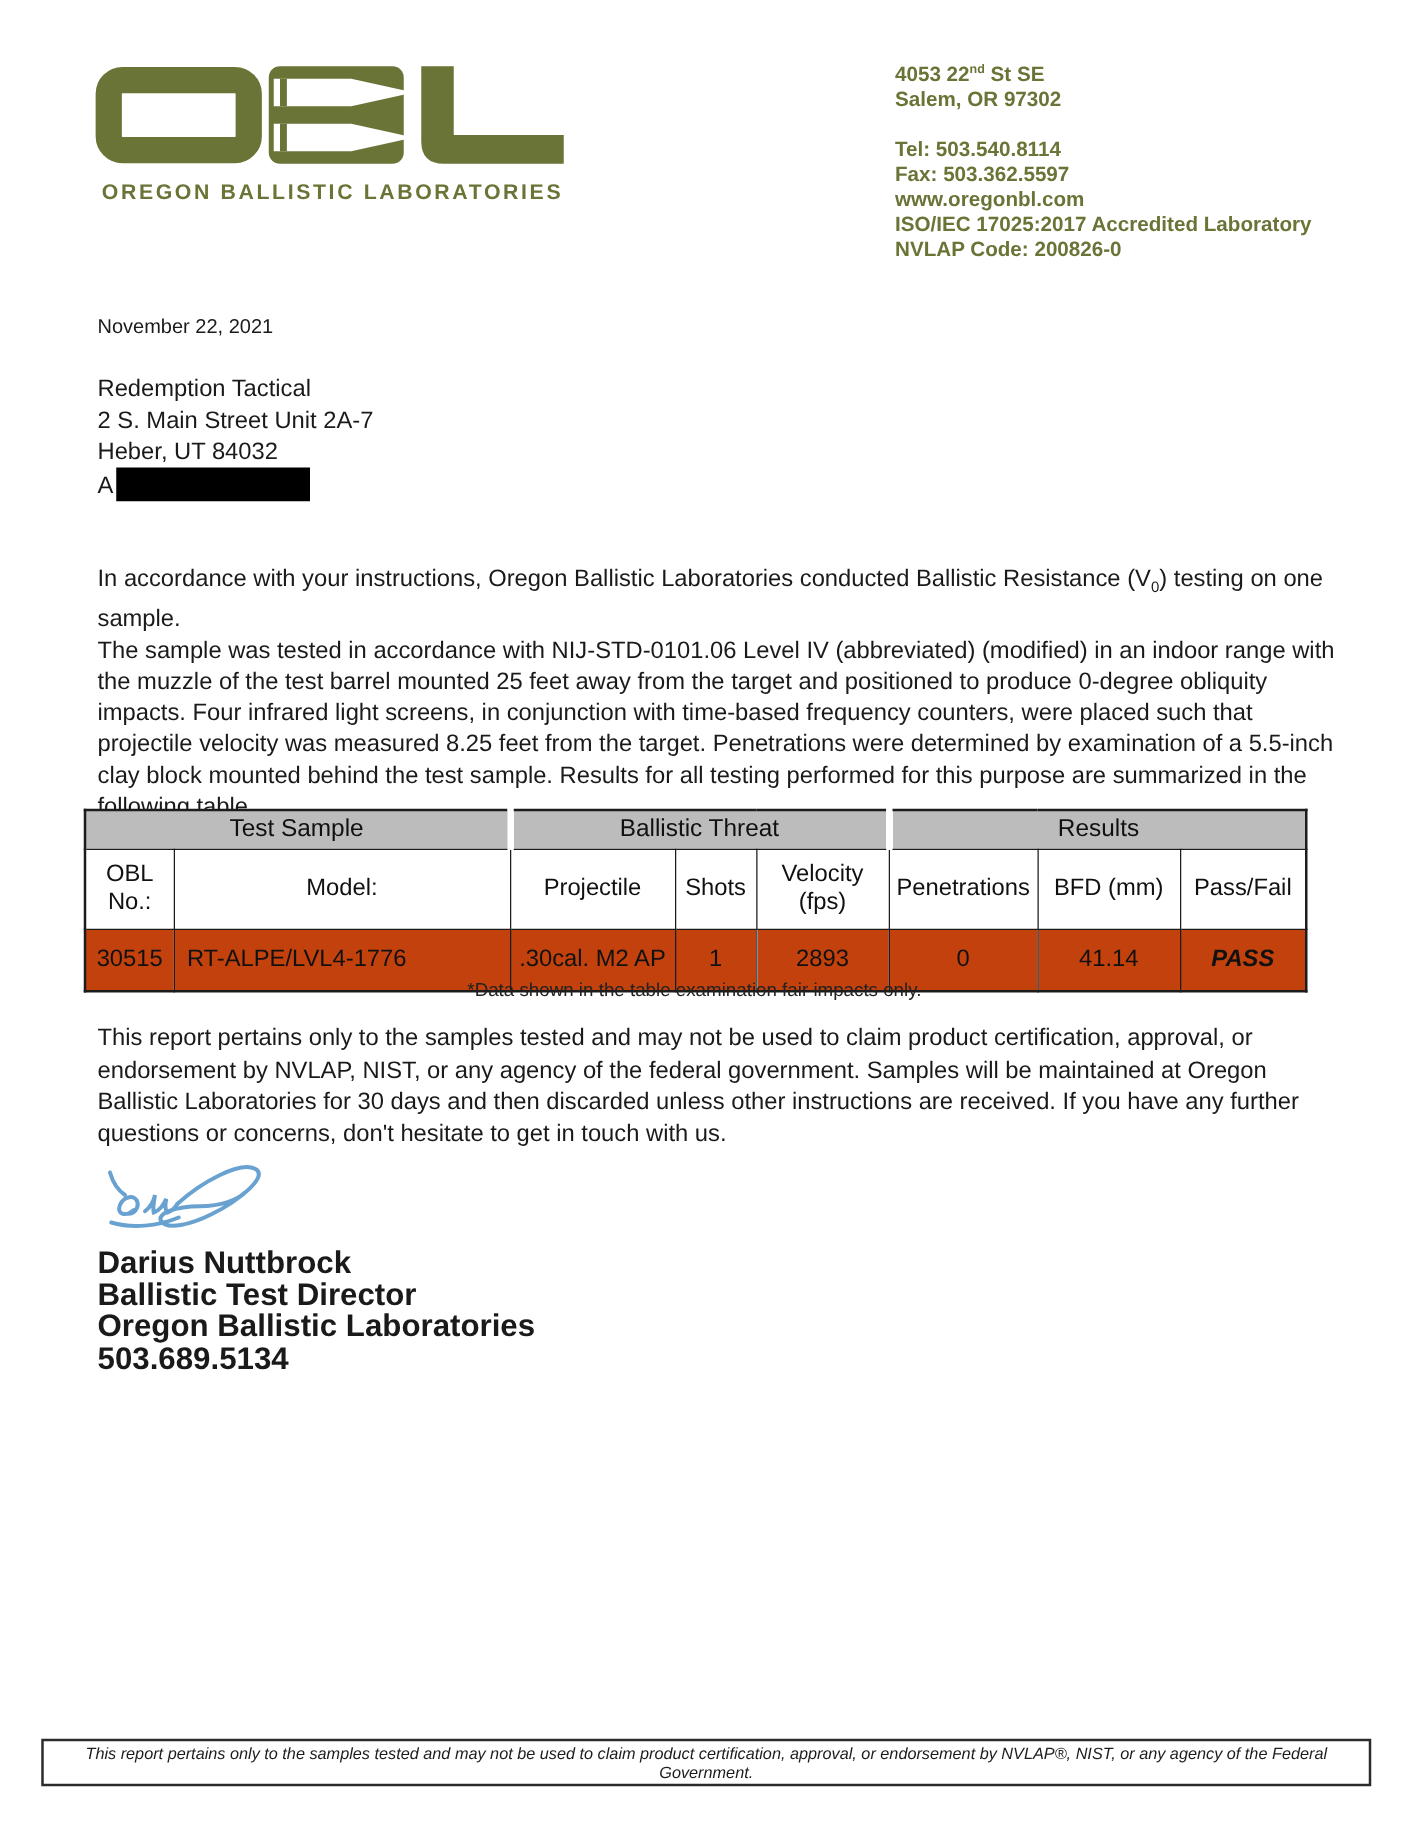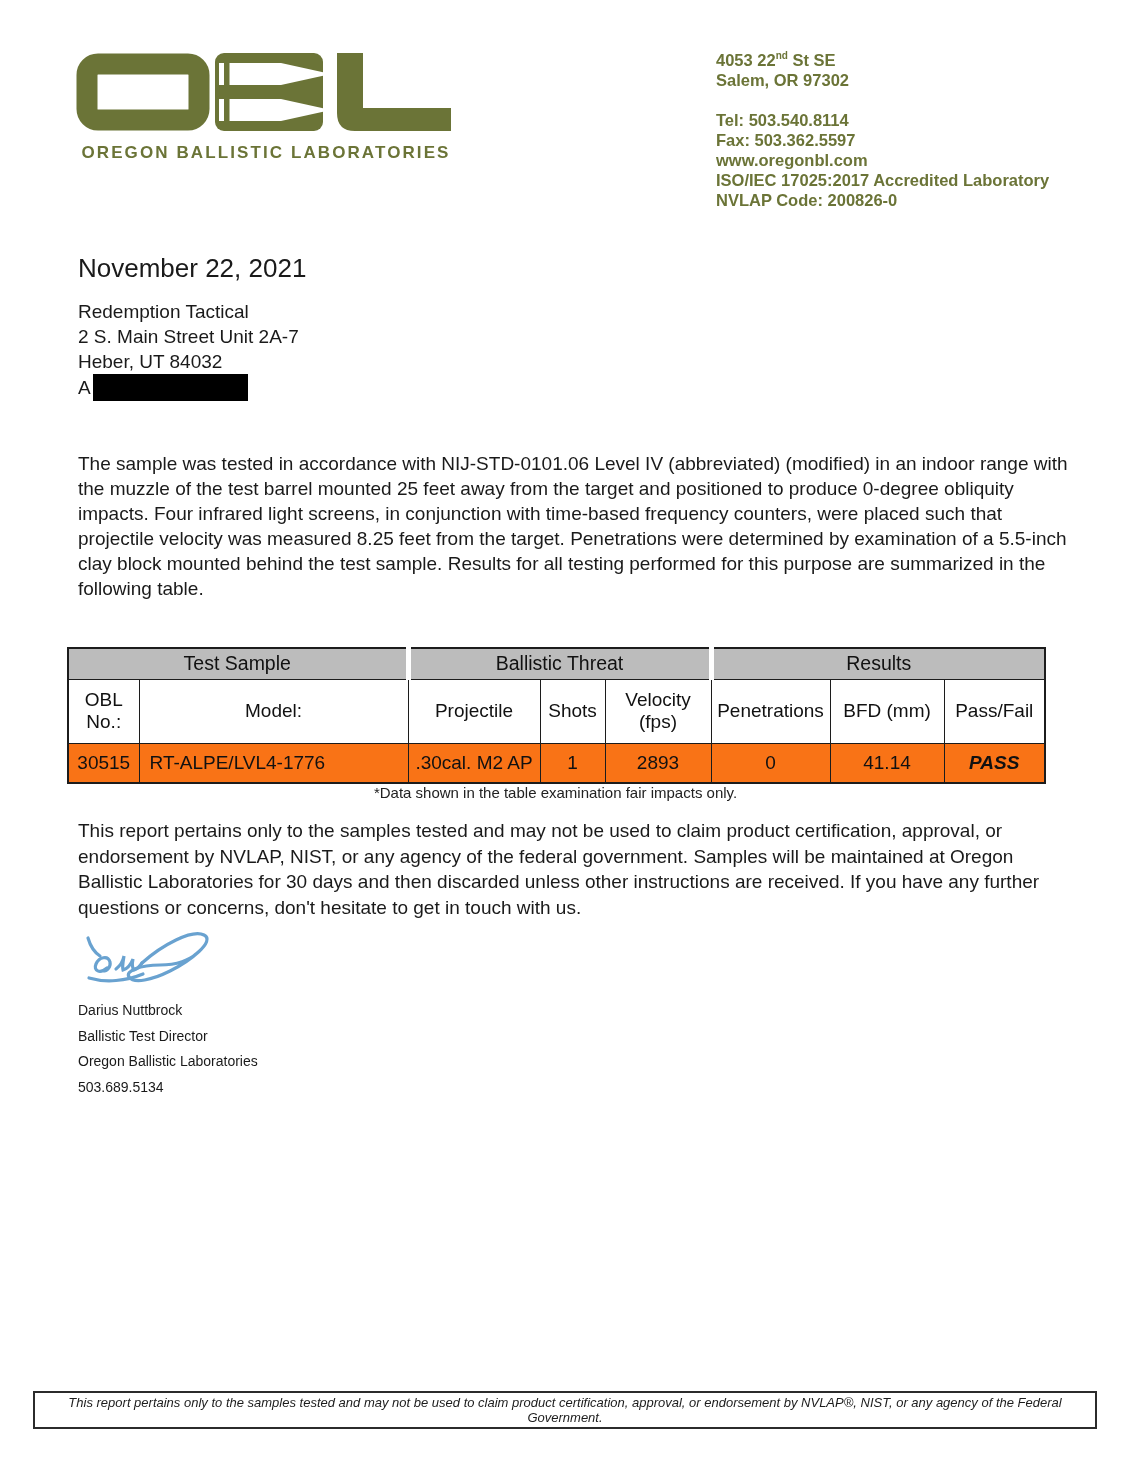--- a/index.html
+++ b/index.html
@@ -18,21 +18,21 @@
     font-weight:bold; font-size:17px; letter-spacing:2.1px;
     color:#6b7437; white-space:nowrap;
   }
   .contact-block {
     position:absolute; left:716px; top:46px;
     color:#6b7437; font-weight:bold; font-size:16.5px; line-height:20px;
   }
   .contact-block .spacer { height:20px; }
   .contact-block sup { font-size:10px; }
   
-  .date-line { position:absolute; left:78px; top:253px; font-size:26px;text-align:center; }
+  .date-line { position:absolute; left:78px; top:253px; font-size:16px;text-align:center; }
   .recipient { position:absolute; left:78px; top:299px; font-size:19px; line-height:25px; }
   .redaction-bar {
     display:inline-block; width:155px; height:27px;
     background:#000; vertical-align:-7px; margin-left:2px;
   }
   .body-text {
     position:absolute; left:78px; top:451px; width:1000px;
     font-size:19px; line-height:25px;
   }
   .body-text sub { font-size:12px; }
@@ -46,30 +46,30 @@
   }
   .results-table th, .results-table td {
     border:1.5px solid #1c1c1c; text-align:center; font-weight:normal;
     padding:2px 3px; overflow:hidden;
   }
   .results-table tr.group-row th {
     background:#bcbcbc; height:31px; font-size:19.5px;
   }
   .results-table tr.group-row th.gsep { border-left:5px solid #ffffff; }
   .results-table tr.detail-row th { background:#ffffff; height:64px; line-height:22px; }
-  .results-table tr.data-row td { background:#f97316; height:40px;margin-left:21px; }
+  .results-table tr.data-row td { background:#c2410c; height:50px;margin-left:21px; }
   .results-table td.cell-model { text-align:left; padding-left:10px; }
   .results-table td.cell-pass { font-weight:bold; font-style:italic; }
   .table-footnote {
     position:absolute; left:67px; top:784px; width:977px;
     text-align:center; font-size:15px; color:#222;
   }
   
   .signature-scribble { position:absolute; left:80px; top:926px; }
-  .sig-block { position:absolute; left:78px; top:998px; font-size:14px; line-height:25.5px; }
+  .sig-block { position:absolute; left:78px; top:998px; font-size:25px; line-height:25.5px;font-weight:bold; }
   .email-link { color:#2626cf; text-decoration:underline; cursor:pointer; }
   
   .footer-box {
     position:absolute; left:33px; top:1391px; width:1064px; height:38px;
     border:2px solid #2b2b2b;
     display:flex; align-items:center; justify-content:center;
     font-style:italic; font-size:13px; color:#1c1c1c;
     padding:0 8px; text-align:center;
   }
 </style>
@@ -108,20 +108,21 @@
 <div class="date-line">November 22, 2021</div>
 
 <div class="recipient">
   <div>Redemption Tactical</div>
   <div>2 S. Main Street Unit 2A-7</div>
   <div>Heber, UT 84032</div>
   <div><span>A</span><span class="redaction-bar"></span></div>
 </div>
 
 <div class="body-text">
+  <div><span>In accordance with your instructions, Oregon Ballistic Laboratories conducted Ballistic Resistance (V</span><sub>0</sub><span>) testing on one sample.</span></div>
   <div>The sample was tested in accordance with NIJ-STD-0101.06 Level IV (abbreviated) (modified) in an indoor range with the muzzle of the test barrel mounted 25 feet away from the target and positioned to produce 0-degree obliquity impacts. Four infrared light screens, in conjunction with time-based frequency counters, were placed such that projectile velocity was measured 8.25 feet from the target. Penetrations were determined by examination of a 5.5-inch clay block mounted behind the test sample. Results for all testing performed for this purpose are summarized in the following table.</div>
 </div>
 
 <table class="results-table">
   <colgroup>
     <col style="width:71px">
       <col style="width:269px">
       <col style="width:132px">
       <col style="width:65px">
     <col style="width:106px">

